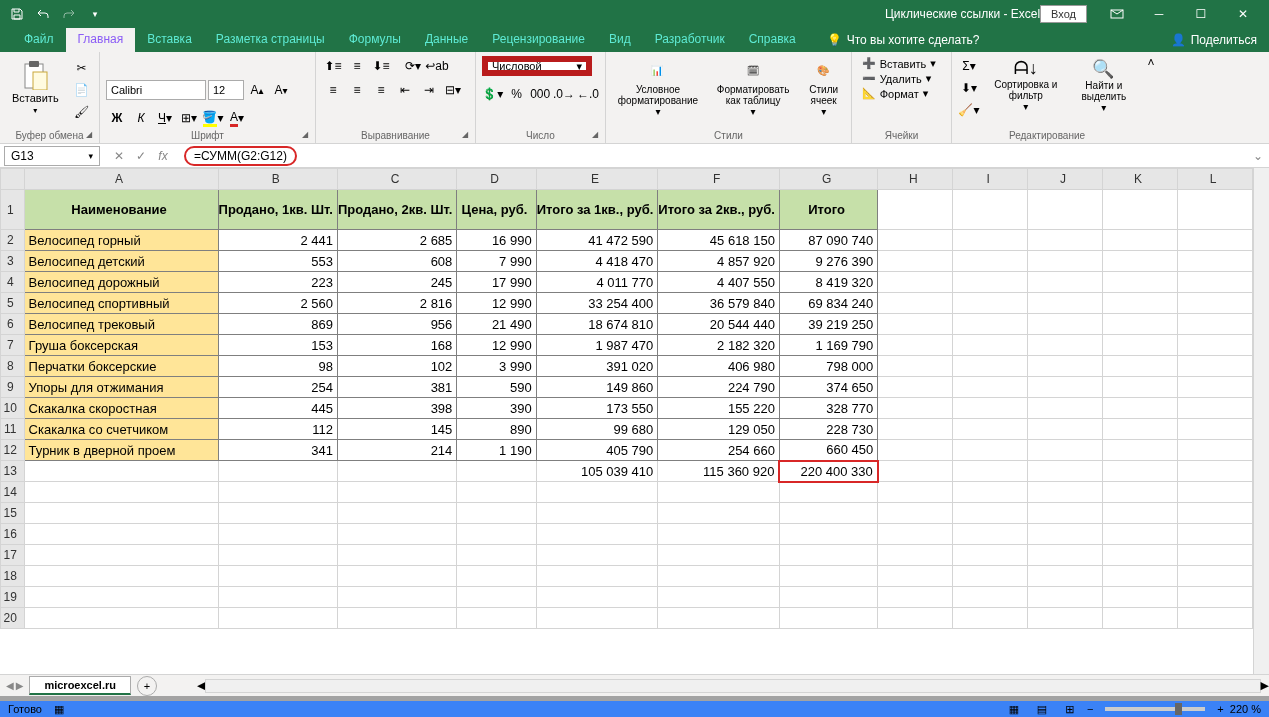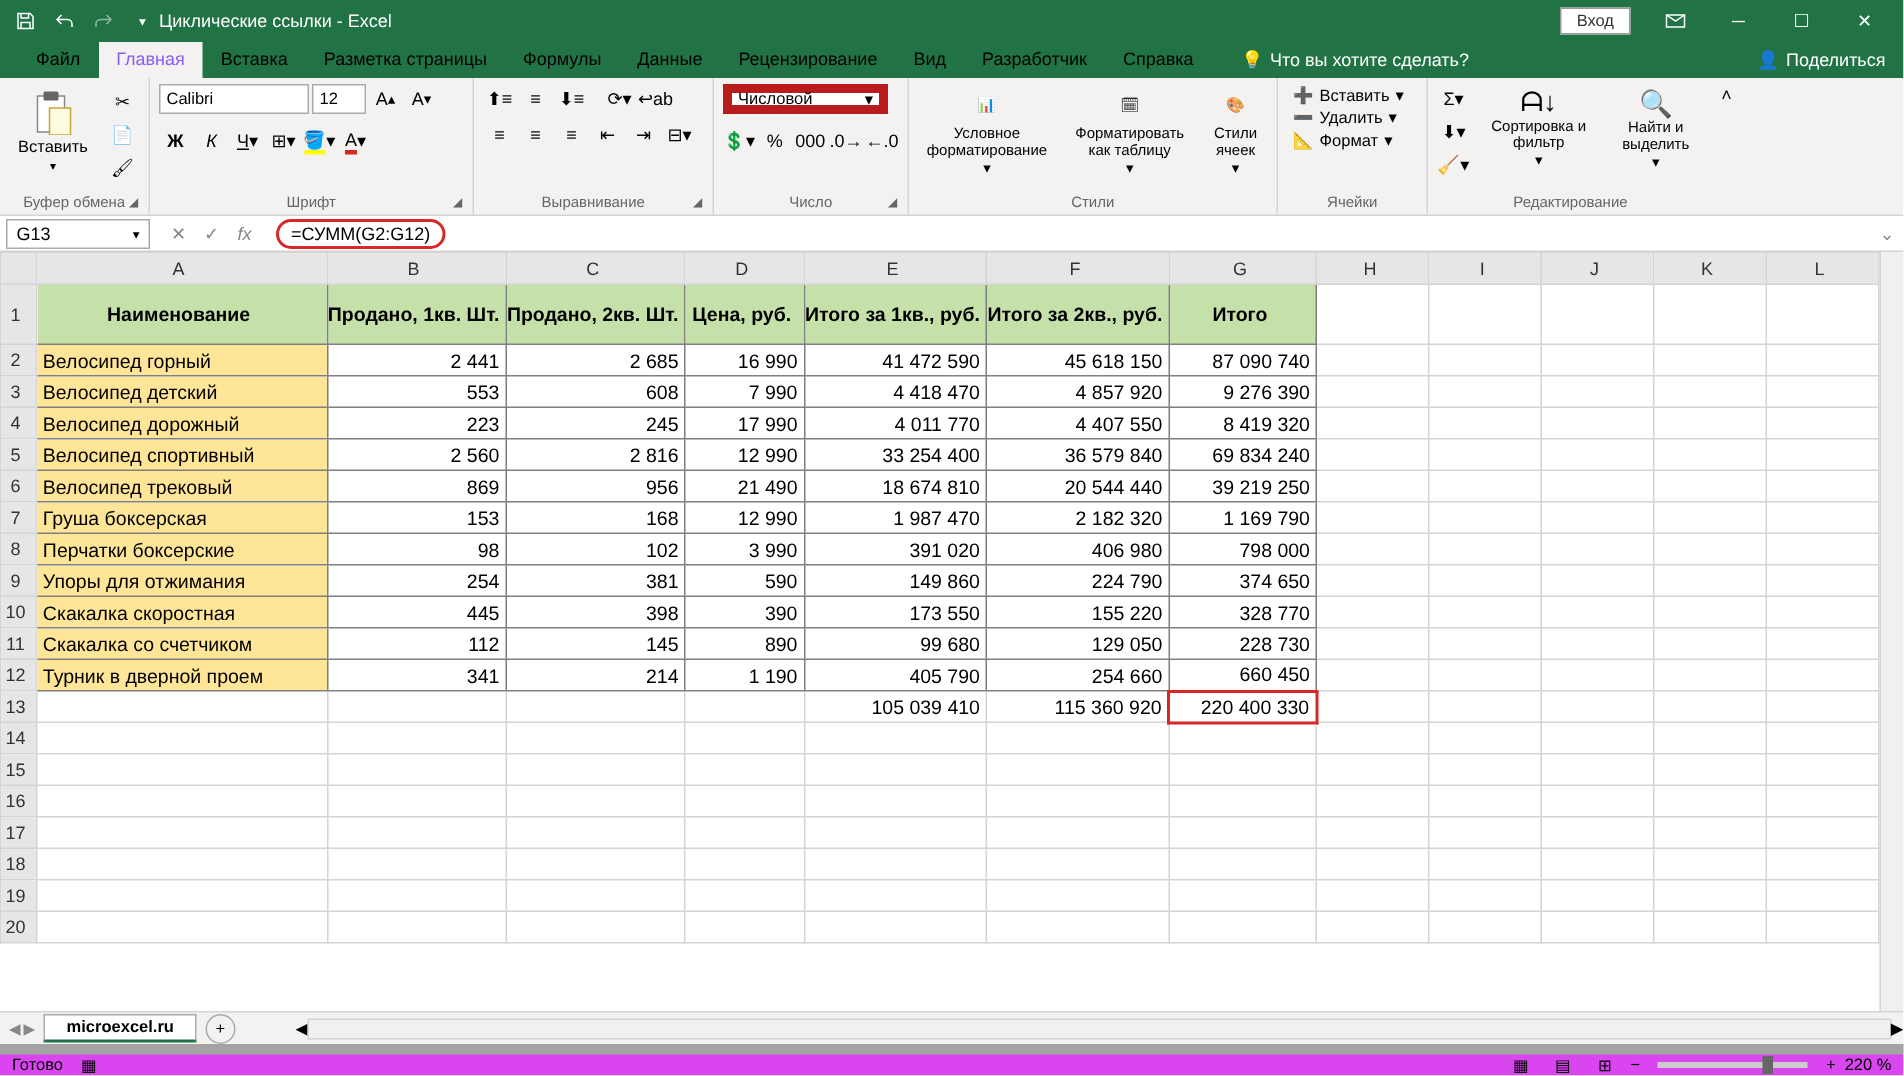--- a/index.html
+++ b/index.html
@@ -2,42 +2,42 @@
 <html><head>
 <meta charset="utf-8">
 <style>
 * { margin: 0; padding: 0; box-sizing: border-box; font-family: 'Segoe UI', sans-serif; }
 body { background: #fff; width: 1269px; height: 717px; overflow: hidden; font-size: 12px; }
 
 .titlebar { background: #217346; height: 28px; display: flex; align-items: center; color: #fff; padding: 0 6px; }
 .qat { display: flex; gap: 4px; align-items: center; }
 .qat .btn { width: 22px; height: 22px; display: flex; align-items: center; justify-content: center; cursor: pointer; }
 .qat .btn svg { fill: #fff; }
-.title { flex: 1; text-align: left; font-size: 12px; }
+.title { flex: 1; text-align: right; font-size: 12px; }
 .winbtns { display: flex; gap: 2px; align-items: center; }
 .winbtns .wb { width: 40px; height: 28px; display: flex; align-items: center; justify-content: center; cursor: pointer; color: #fff; font-size: 12px; }
 .login-btn { background: #fff; color: #333; padding: 2px 10px; border: 1px solid #999; font-size: 11px; margin-right: 8px; }
 
 .ribbon-tabs { background: #217346; height: 24px; display: flex; padding-left: 12px; }
-.ribbon-tabs .tab { padding: 4px 12px; color: #000000; font-size: 12px; cursor: pointer; }
+.ribbon-tabs .tab { padding: 4px 12px; color: #5eead4; font-size: 12px; cursor: pointer; }
 .ribbon-tabs .tab.active { background: #f3f2f1; color: #8b5cf6; }
 .ribbon-tabs .tell { margin-left: 12px; padding: 4px 8px; color: #fff; display: flex; align-items: center; gap: 4px; font-size: 12px; }
 .ribbon-tabs .share { margin-left: auto; padding: 4px 12px; color: #fff; display: flex; align-items: center; gap: 4px; }
 
 .ribbon { background: #f3f2f1; height: 92px; border-bottom: 1px solid #d4d4d4; display: flex; }
 .rgroup { border-right: 1px solid #d4d4d4; padding: 2px 4px; display: flex; flex-direction: column; position: relative; }
 .rgroup .glabel { position: absolute; bottom: 2px; left: 0; right: 0; text-align: center; font-size: 10px; color: #666; }
 .rgroup .gexpand { position: absolute; bottom: 3px; right: 3px; width: 10px; height: 10px; font-size: 8px; color: #666; }
 .rcontent { flex: 1; display: flex; gap: 4px; padding: 2px; }
 
 .clip-paste { display: flex; flex-direction: column; align-items: center; gap: 2px; padding: 4px 6px; font-size: 11px; }
 .clip-side { display: flex; flex-direction: column; gap: 2px; padding: 2px; }
 .sbtn { width: 22px; height: 20px; display: flex; align-items: center; justify-content: center; cursor: pointer; }
 
-.font-top { display: flex; gap: 2px; align-items: flex-end; }
+.font-top { display: flex; gap: 2px; align-items: flex-end; margin-top: 24px; }
 .font-name { background: #fff; border: 1px solid #ababab; width: 100px; height: 20px; font-size: 11px; padding: 0 4px; }
 .font-size { background: #fff; border: 1px solid #ababab; width: 36px; height: 20px; font-size: 11px; padding: 0 4px; }
 .font-bot { display: flex; gap: 2px; margin-top: 4px; }
 .fbtn { width: 22px; height: 20px; display: flex; align-items: center; justify-content: center; cursor: pointer; font-size: 12px;}
 .fbtn b { font-weight: bold; }
 .abtn { width: 22px; height: 20px; display: flex; align-items: center; justify-content: center; cursor: pointer; }
 .num-combo { background: #fff; border: 6px solid #b91c1c; width: 110px; height: 20px; font-size: 11px; padding: 0 4px; display:flex;align-items:center;justify-content:space-between; }
 .num-bot { display: flex; gap: 2px; margin-top: 4px; }
 
 .styles-big { display: flex; gap: 6px; }
@@ -75,21 +75,21 @@
 .red-box { border: 2.5px solid #d82727 !important; border-radius: 8px; }
 
 .sheet-tabs { height: 22px; border-top: 1px solid #d4d4d4; display:flex; align-items:center; background:#f3f2f1; font-size:11px;}
 .sheet-tabs .nav { display:flex; gap:2px; padding:0 6px;}
 .sheet-tabs .nav span { cursor:pointer; color:#888; font-size:10px;}
 .sheet-tabs .tabname { background:#fff; padding:2px 14px; border:1px solid #ababab; border-bottom:2px solid #217346; font-weight:bold;}
 .sheet-tabs .addtab { width:20px; height:20px; border:1px solid #ababab; border-radius:50%; display:flex;align-items:center;justify-content:center; margin-left:6px; cursor:pointer;}
 .sheet-tabs .hscroll { flex:1; margin-left:40px; display:flex; align-items:center;}
 .sheet-tabs .hbar { flex:1; height:14px; background:#f0f0f0; border:1px solid #d4d4d4;}
 
-.statusbar { height: 21px; background: #d946ef; border-top:7px solid #a3a3a3; display:flex; align-items:center; font-size:11px; padding:0 8px;}
+.statusbar { height: 21px; background: #3b82f6; border-top:5px solid #a3a3a3; display:flex; align-items:center; font-size:11px; padding:0 8px;}
 .statusbar .right { margin-left:auto; display:flex; gap:6px; align-items:center;}
 .view-btn { width:22px; height:16px; display:flex;align-items:center;justify-content:center; border:1px solid transparent;}
 .zoom-slider { width:100px; height:4px; background:#ccc; position:relative; margin: 0 6px;}
 .zoom-slider .thumb { width:7px; height:12px; background:#666; position:absolute; left:70%; top:-4px;}
 </style>
 </head>
 <body>
 
 <div class="titlebar">
   <div class="qat">

